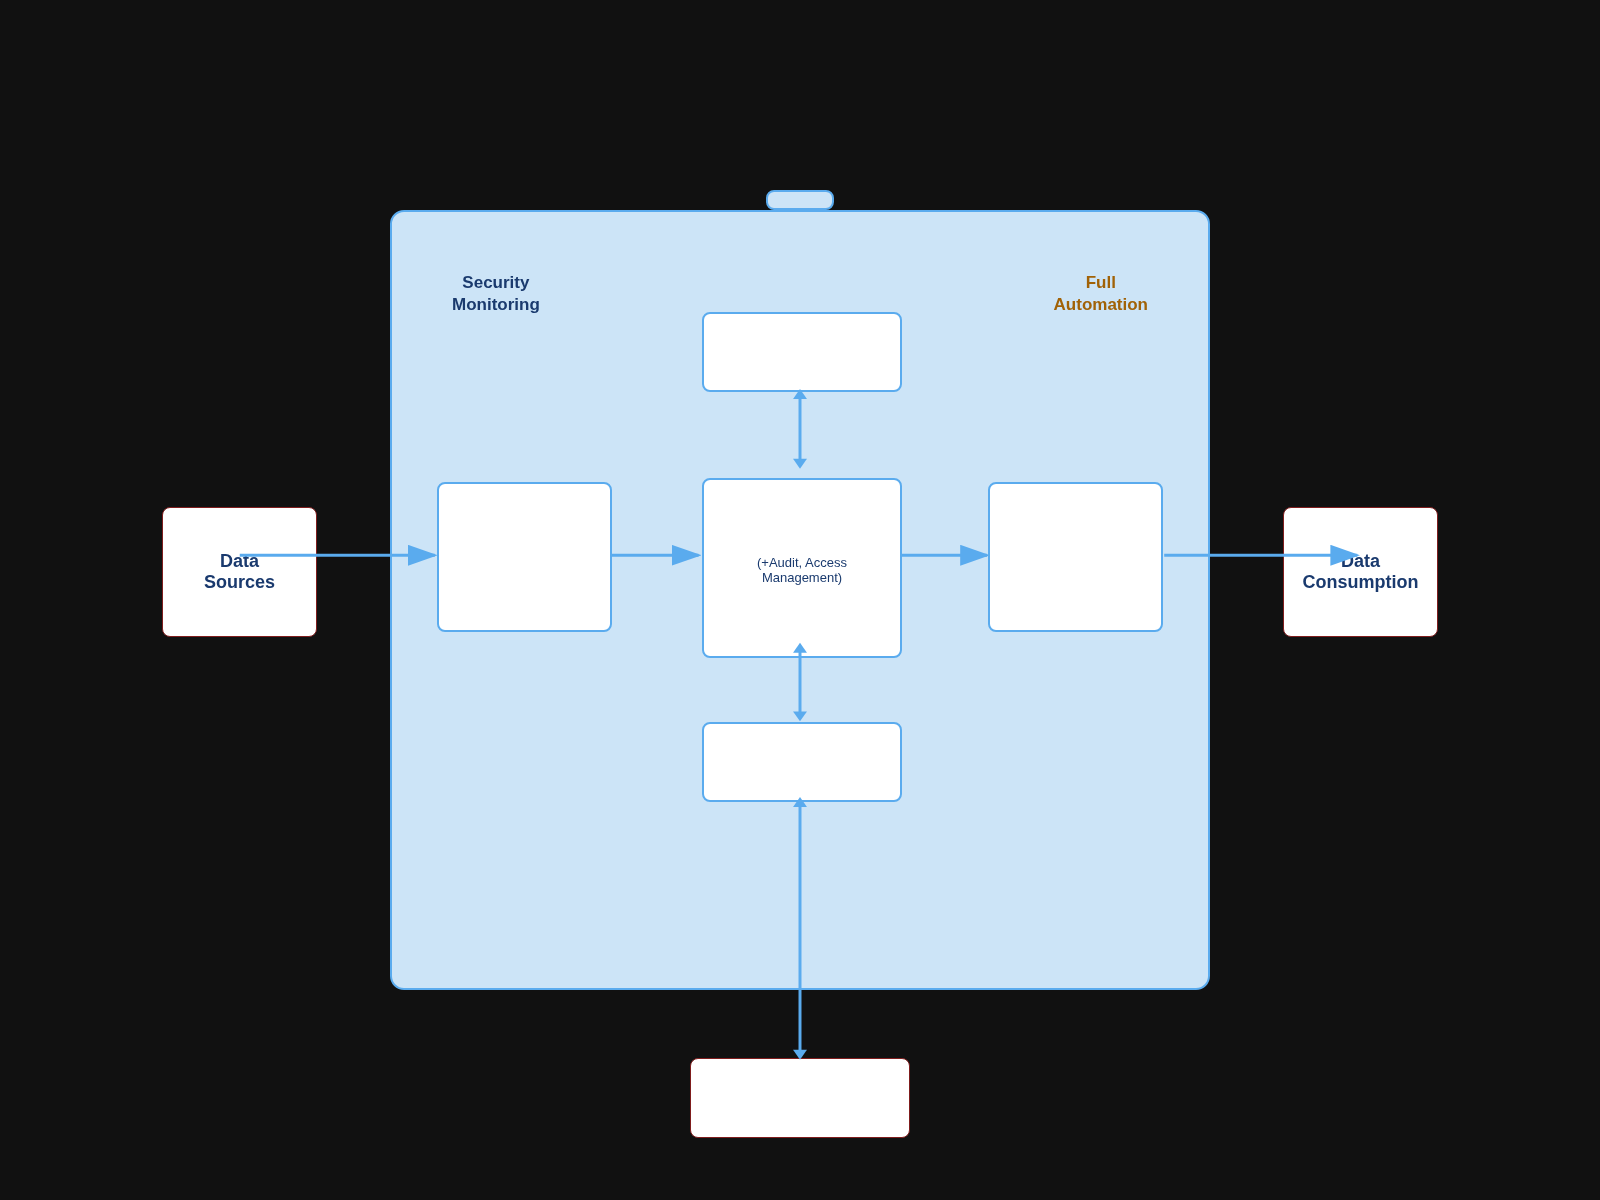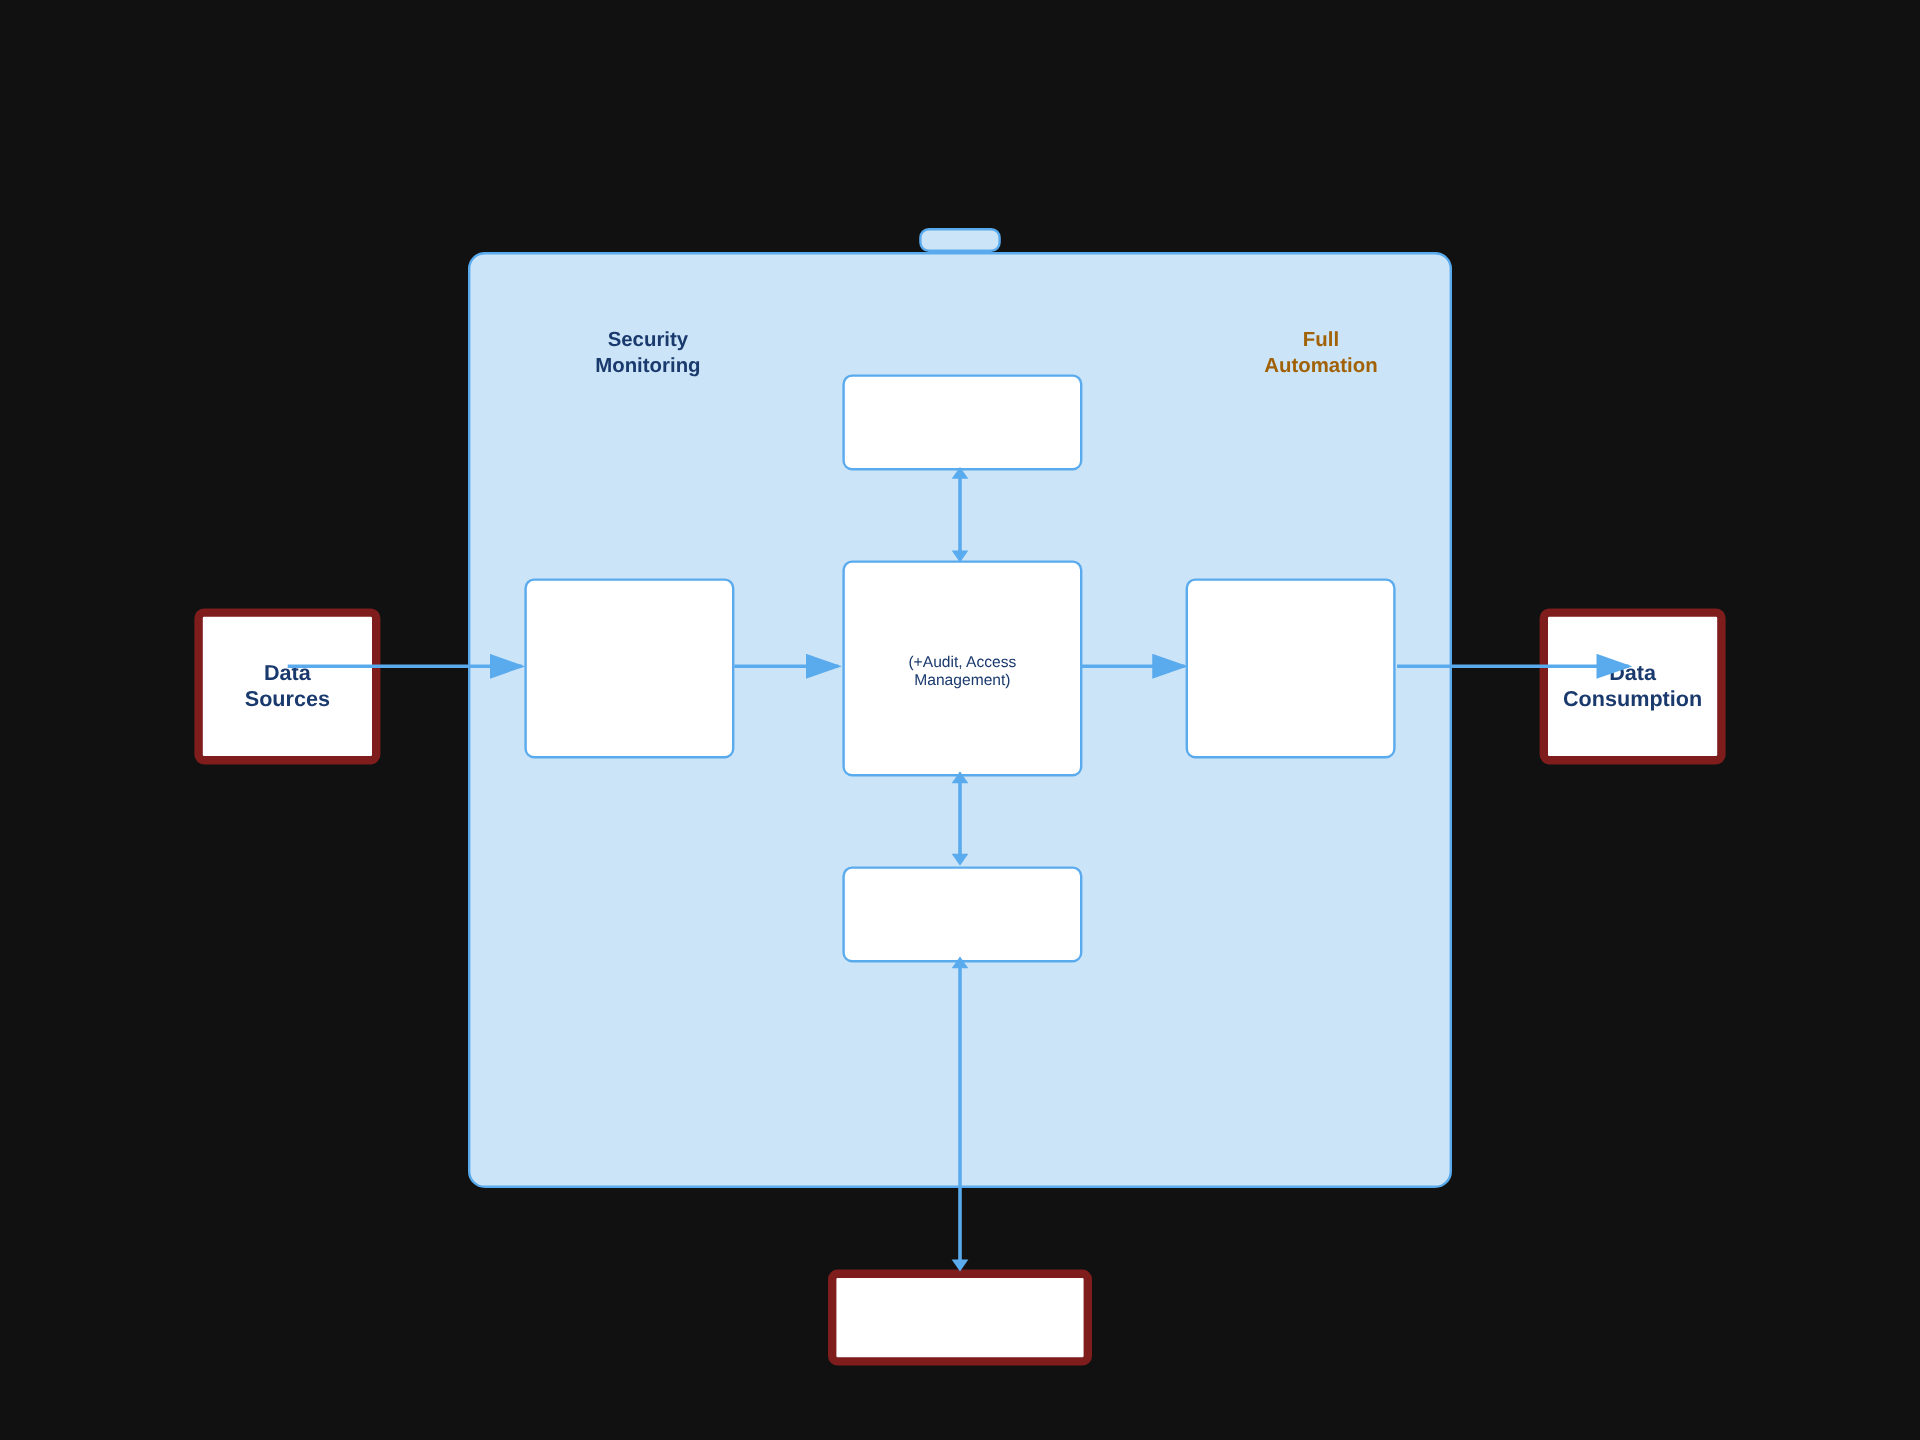--- a/index.html
+++ b/index.html
@@ -49,21 +49,20 @@
     
     .label-security {
       position: absolute;
       top: 60px;
       left: 60px;
       font-size: 17px;
       font-weight: 600;
       color: #1a3a6e;
       text-align: center;
       line-height: 1.3;
-      margin-left: 44px;
     }
     .label-automation {
       position: absolute;
       top: 60px;
       right: 60px;
       font-size: 17px;
       font-weight: 600;
       color: #a16207;
       text-align: center;
       line-height: 1.3;
@@ -97,21 +96,21 @@
       width: 175px;
       height: 150px;
       left: 45px;
       top: 270px;
     }
     
     .box-storage {
       width: 200px;
       height: 180px;
       left: 310px;
-      top: 255px;
+      top: 266px;
     }
     
     .box-writers {
       width: 175px;
       height: 150px;
       right: 45px;
       top: 270px;
     }
     
     .box-transformations {
@@ -135,21 +134,21 @@
       width: 100%;
       height: 100%;
       pointer-events: none;
       overflow: visible;
     }
 
     
     .ext-box {
       position: absolute;
       background: white;
-      border: 7px solid #7f1d1d;
+      border: 1px solid #7f1d1d;
       border-radius: 8px;
       display: flex;
       flex-direction: column;
       align-items: center;
       justify-content: center;
       text-align: center;
     }
     .ext-box .box-title {
       font-size: 18px;
       font-weight: 700;

